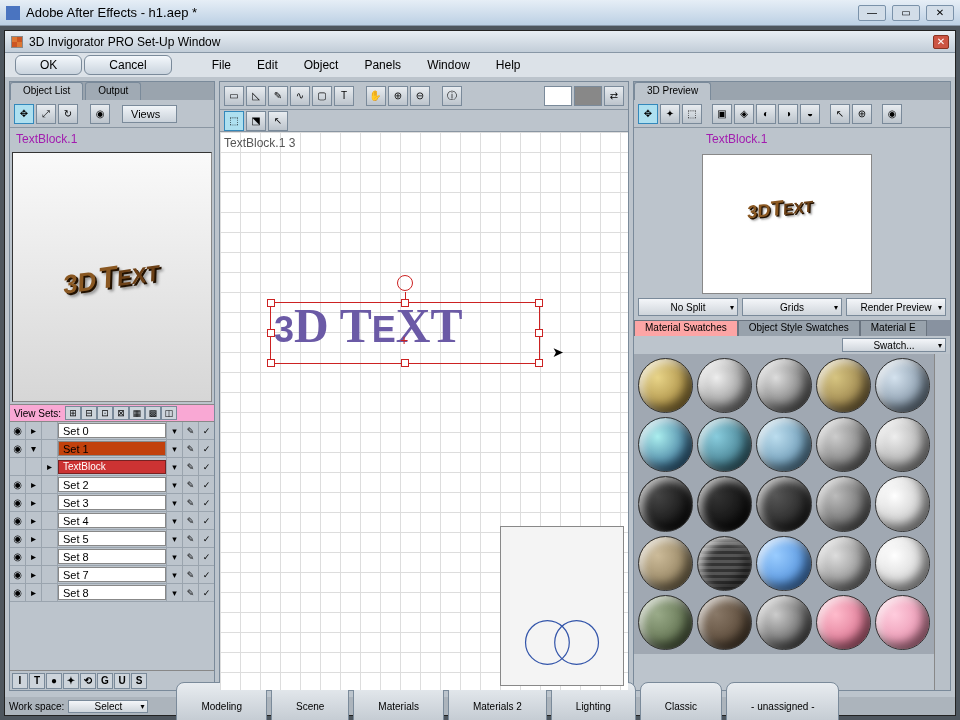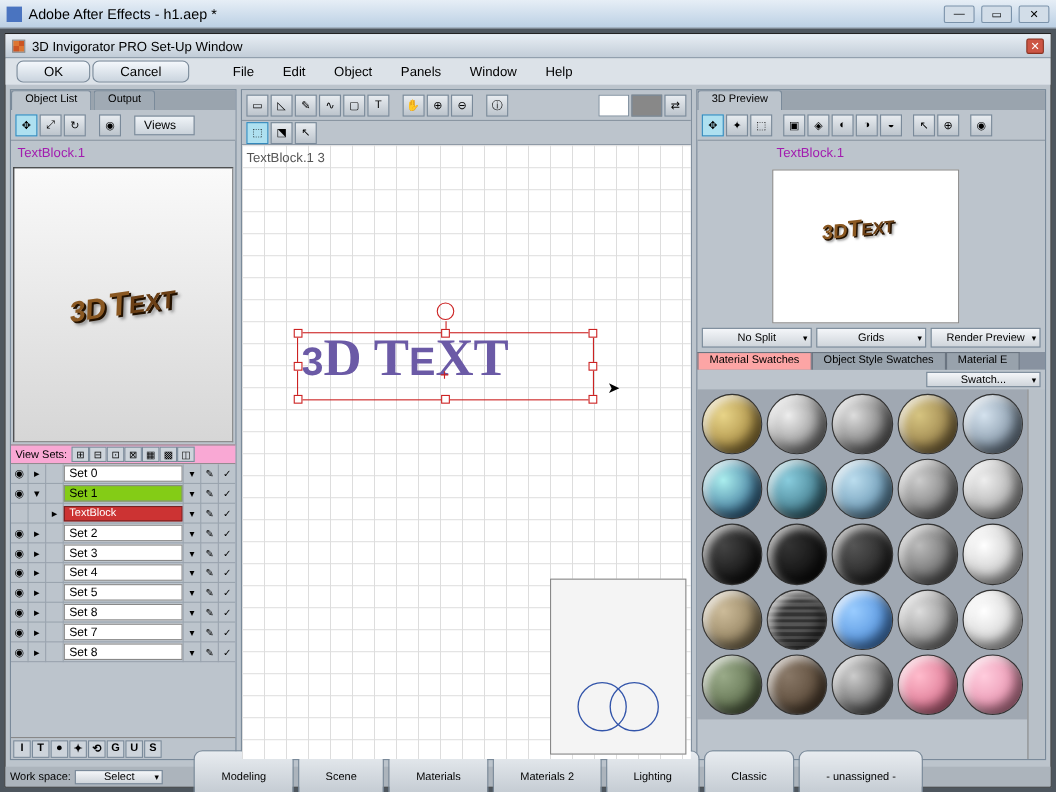--- a/index.html
+++ b/index.html
@@ -35,21 +35,21 @@
 .text3d .a{font-size:26px;color:#8a5822}
 .text3d .b{font-size:30px;color:#8a5822}
 .text3d .c{font-size:22px;color:#6c4016}
 .viewsets{height:18px;border-top:1px solid #888;border-bottom:1px solid #888;display:flex;align-items:center;background:#f9a8d4}
 .vslabel{padding:0 4px;font-size:10px}
 .vsbtn{width:16px;height:14px;border:1px solid #7a8a9a;background:#cdd4db;font-size:9px;display:flex;align-items:center;justify-content:center}
 .setlist{flex:1;background:#bcc4cc;overflow:hidden;position:relative}
 .setrow{display:flex;height:18px;border-bottom:1px solid #9aa4ae;align-items:center}
 .eyecell{width:16px;height:18px;border-right:1px solid #9aa4ae;display:flex;align-items:center;justify-content:center;font-size:10px}
 .setname{flex:1;background:#fff;border:1px solid #888;height:15px;padding:0 4px;font-size:11px;display:flex;align-items:center}
-.setname.sel{background:#84cc16}
+.setname.sel{background:#c2410c}
 .subname{background:#cc3333;color:#fff;border:1px solid #772222;height:14px;font-size:10px;padding:0 4px;display:flex;align-items:center;flex:1}
 .icocell{width:16px;height:18px;border-left:1px solid #9aa4ae;display:flex;align-items:center;justify-content:center;font-size:9px}
 .btmrow{height:20px;border-top:1px solid #888;display:flex;align-items:center;padding:0 2px;gap:1px}
 .btmrow .sq{width:16px;height:16px;border:1px solid #7a8a9a;background:#cdd4db;font-size:10px;font-weight:bold;display:flex;align-items:center;justify-content:center}
 .canvas{flex:1;background:#fff;position:relative;background-image:linear-gradient(#ddd 1px,transparent 1px),linear-gradient(90deg,#ddd 1px,transparent 1px);background-size:20px 20px}
 .canvas .lbl{position:absolute;left:4px;top:4px;font-size:12px;color:#555}
 .bbox{position:absolute;left:50px;top:170px;width:270px;height:62px;border:1px solid #cc2222}
 .handle{position:absolute;width:8px;height:8px;background:#fff;border:1px solid #cc2222}
 .htl{left:-4px;top:-4px}.htr{right:-4px;top:-4px}.hbl{left:-4px;bottom:-4px}.hbr{right:-4px;bottom:-4px}
 .htm{left:50%;top:-4px;margin-left:-4px}.hbm{left:50%;bottom:-4px;margin-left:-4px}

